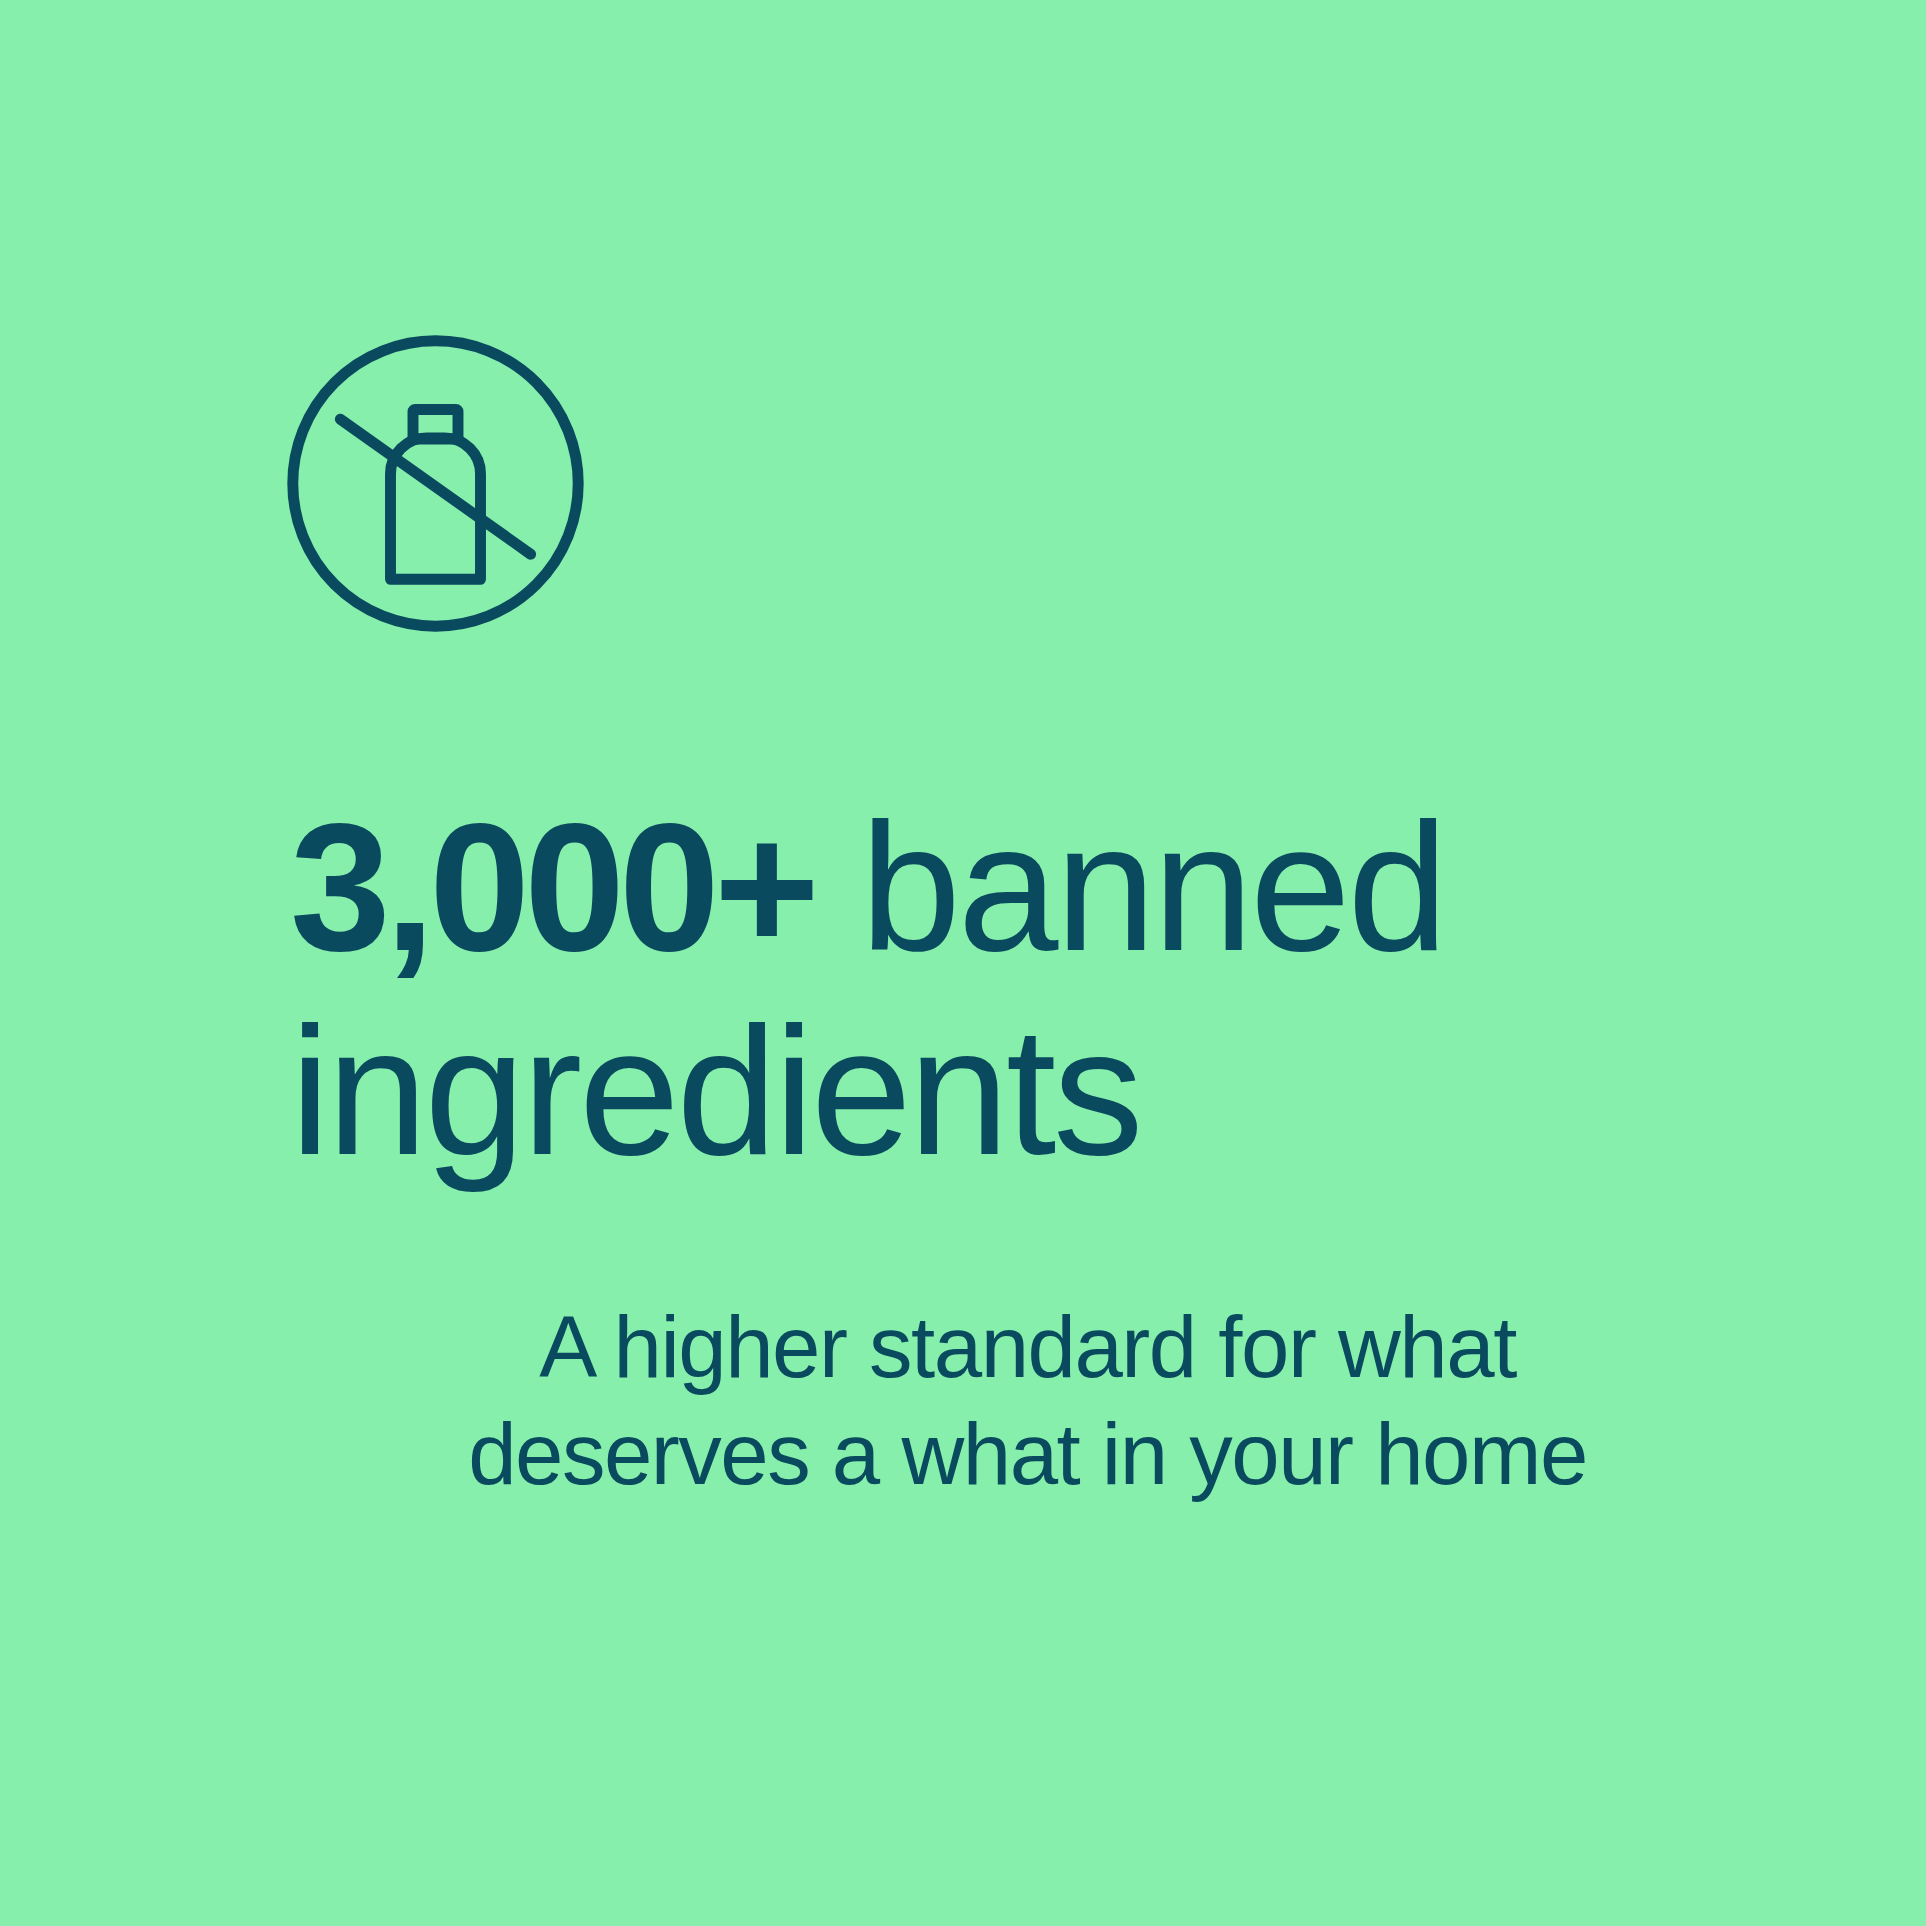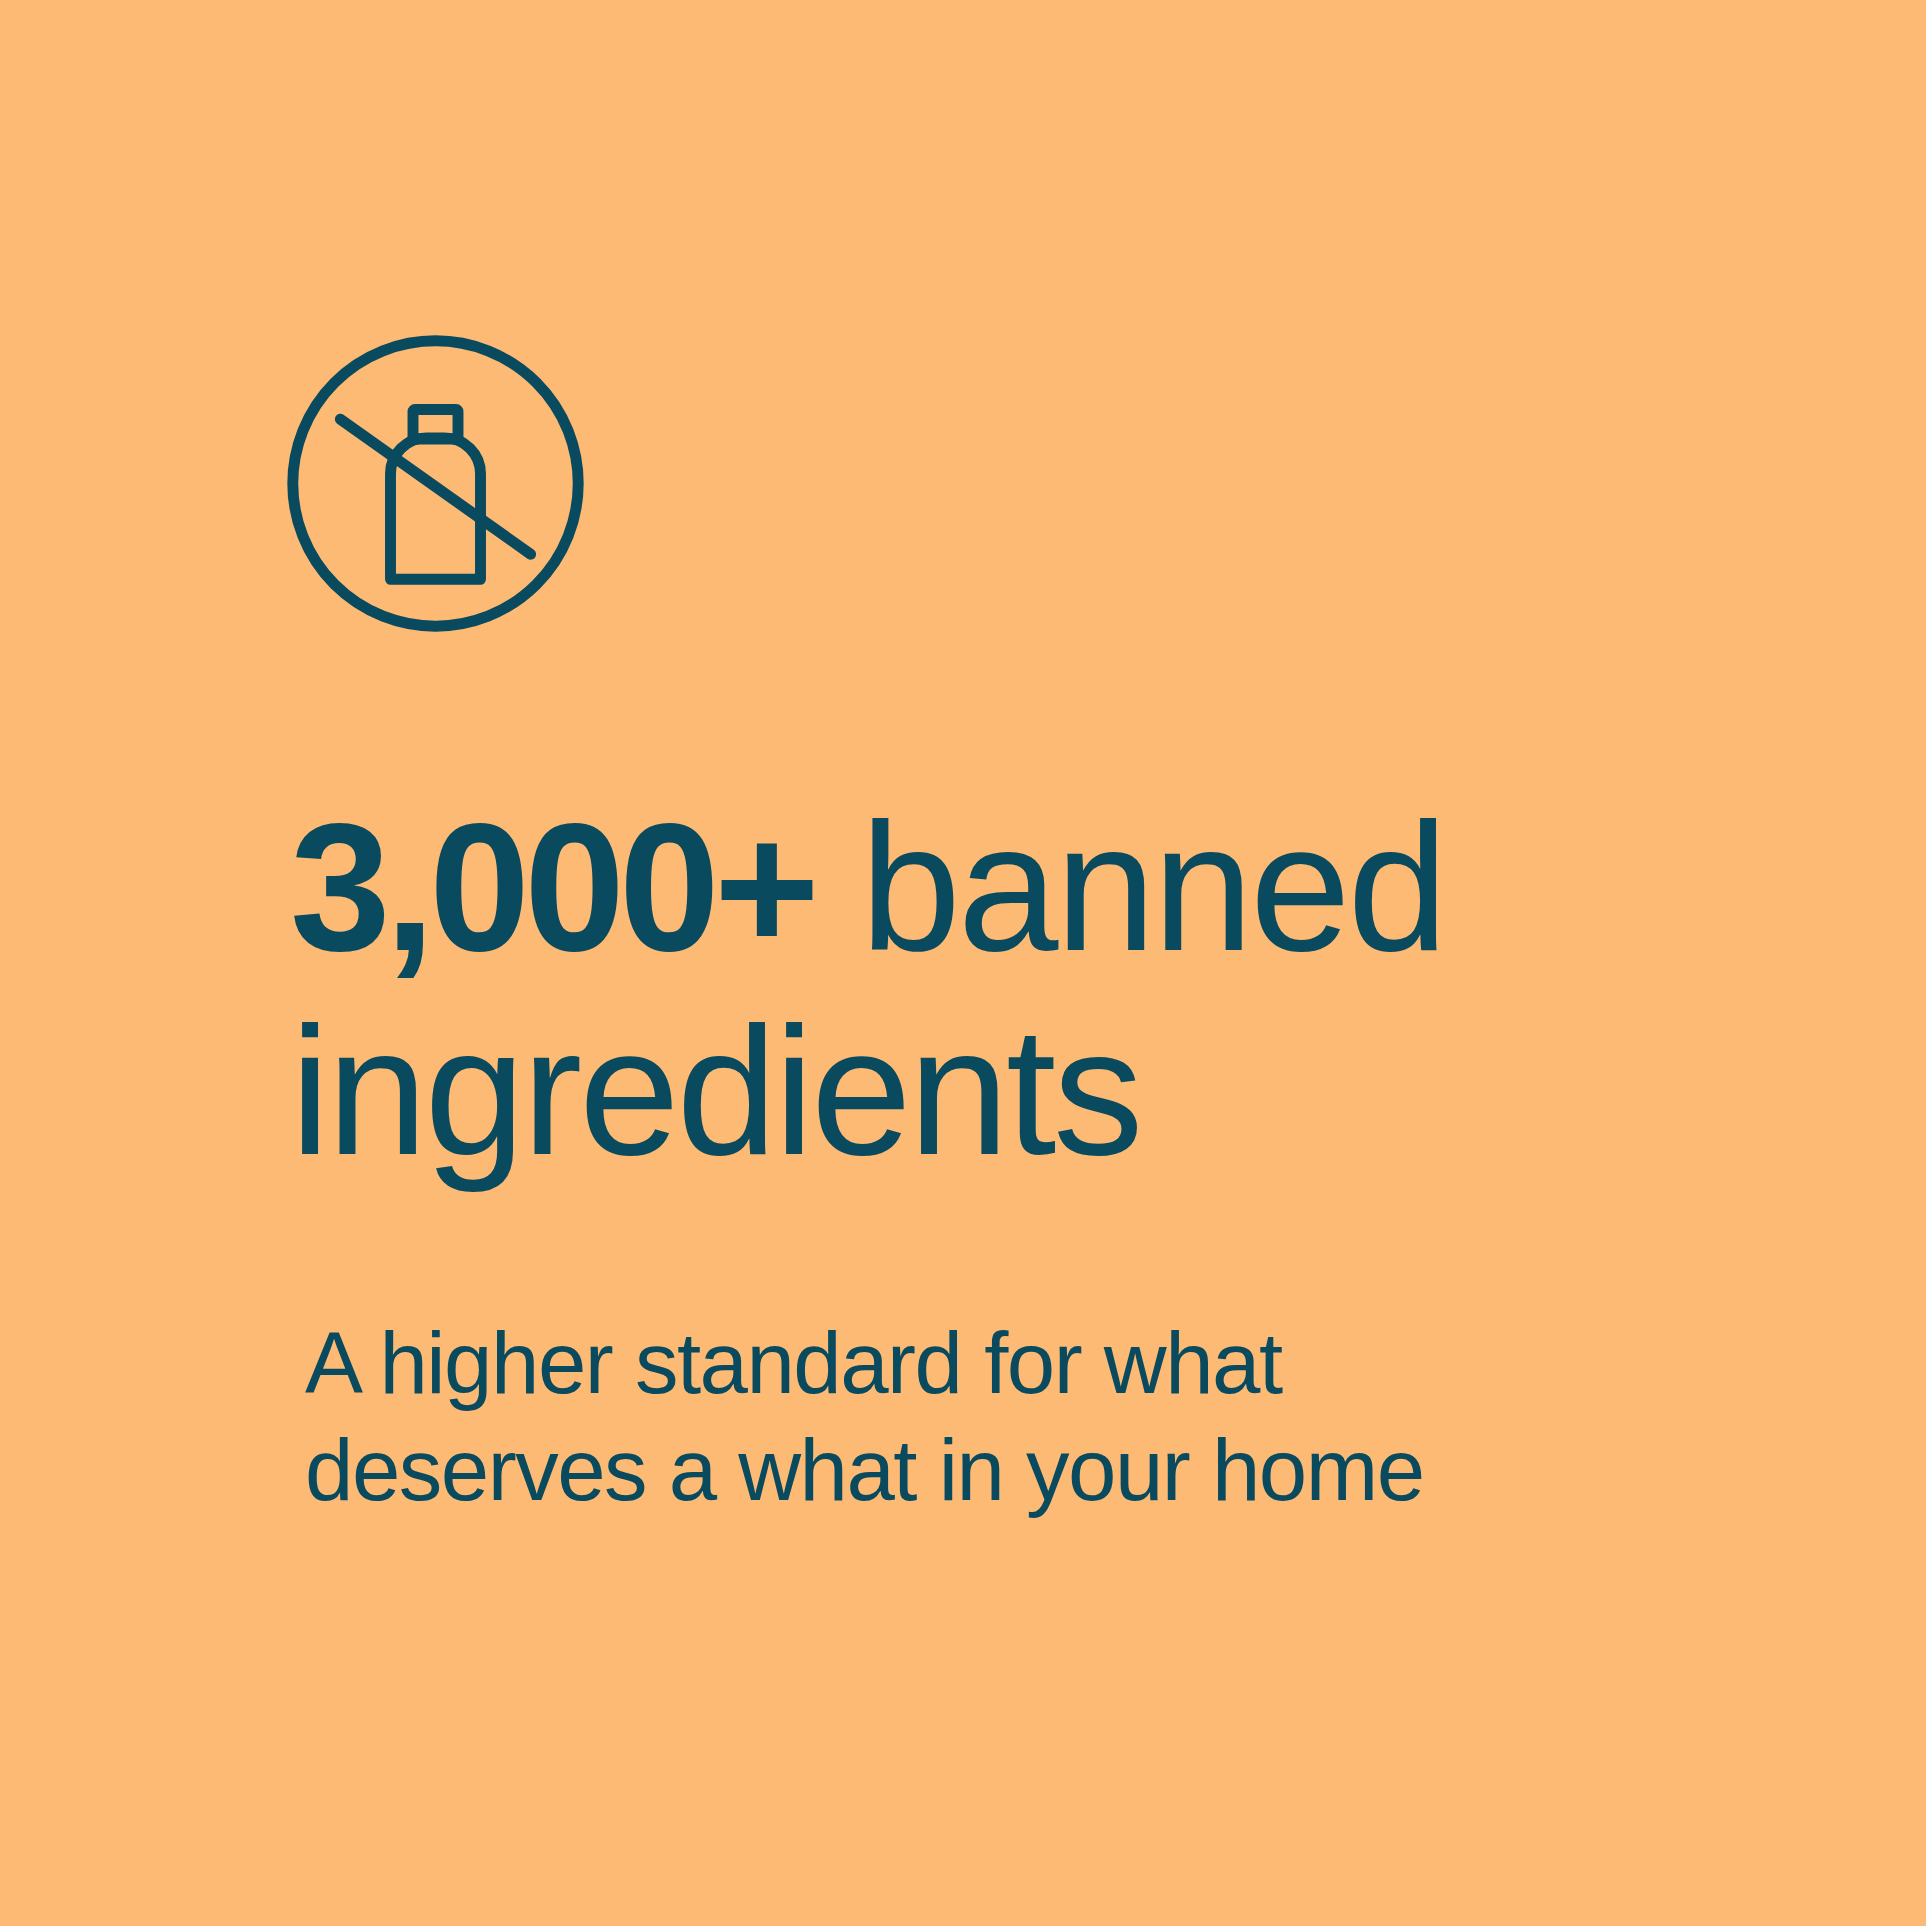--- a/index.html
+++ b/index.html
@@ -13,21 +13,21 @@
     height: 1926px;
     overflow: hidden;
     font-family: "Liberation Sans", sans-serif;
   }
 
   .promo-card {
     position: relative;
     width: 1926px;
     height: 1926px;
     box-sizing: border-box;
-    background: #fdba74;
+    background: #86efac;
     overflow: hidden;
     text-decoration: underline;
   }
 
   
   .icon-wrap {
     position: absolute;
     left: 287px;
     top: 335px;
     width: 297px;
@@ -66,29 +66,30 @@
     font-weight: 300;
     letter-spacing: -3.2px;
   }
 
   
   .subtitle {
     position: absolute;
     left: 289px;
     top: 1293px;
     width: 1477px;
-    margin: 16px;
+    margin: 0;
     padding: 0;
     font-family: "Liberation Sans", sans-serif;
     font-size: 87px;
     line-height: 107px;
     letter-spacing: -1.5px;
     font-weight: 300;
     color: #0a4a5e;
     white-space: pre-line;
+    text-align: center;
   }
 </style>
 </head>
 <body>
 
 <div class="promo-card">
 
   <div class="icon-wrap">
     <svg viewBox="0 0 462 462" xmlns="http://www.w3.org/2000/svg">
       <g fill="none" stroke="#0a4a5e" stroke-width="17" stroke-linecap="round" stroke-linejoin="round">

